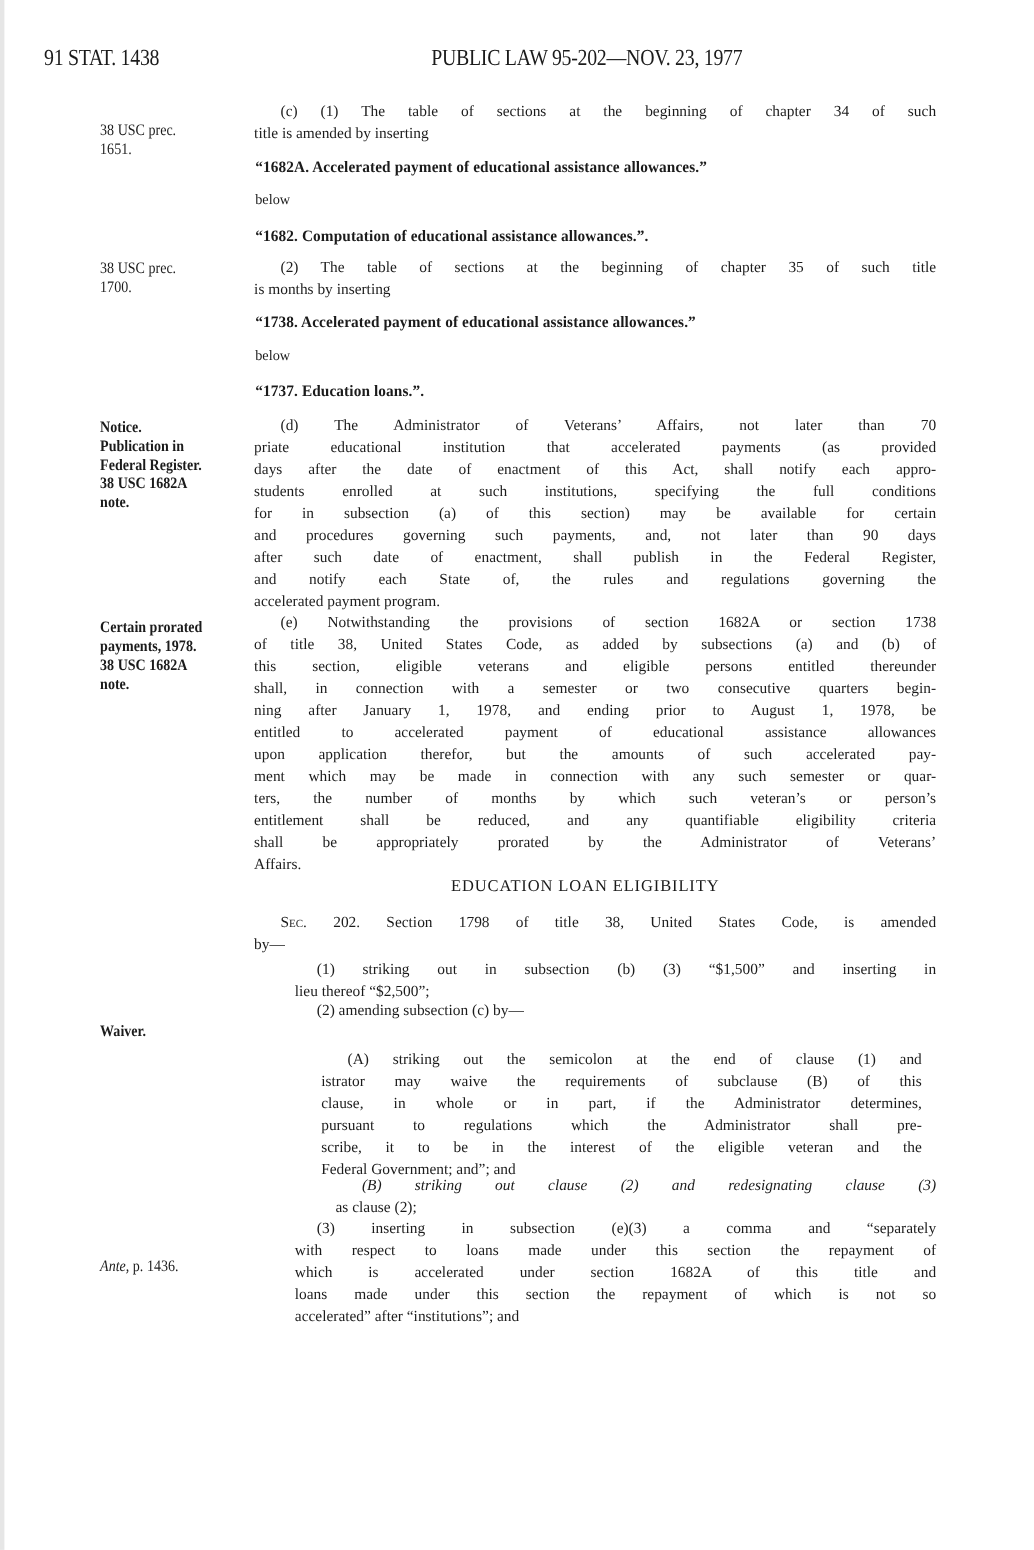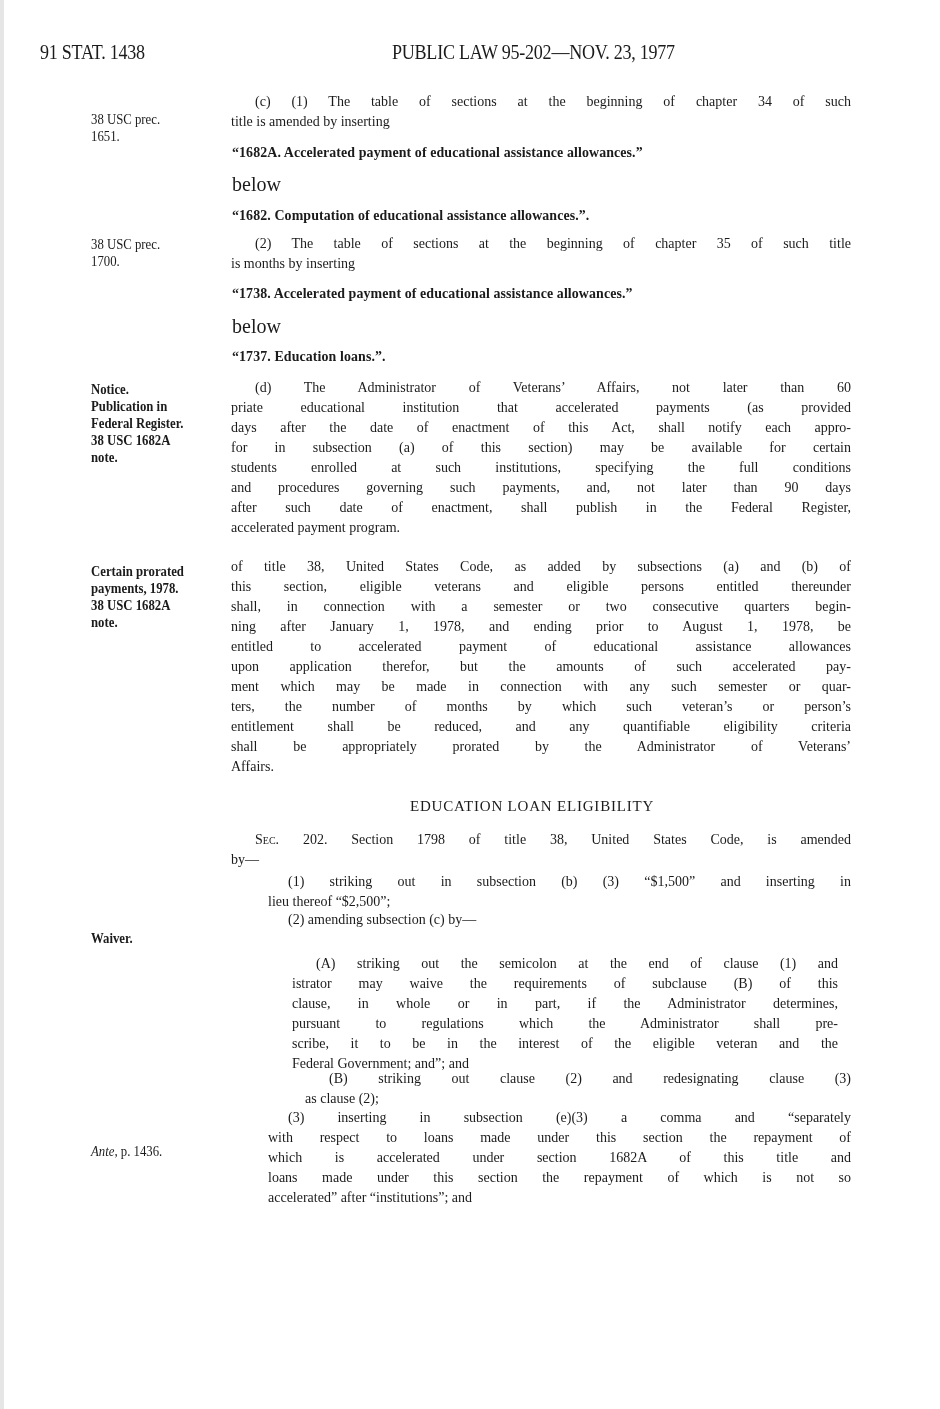--- a/index.html
+++ b/index.html
@@ -12,21 +12,21 @@
   .hdr-left { position: absolute; left: 0; top: 0; font-size: 21px; letter-spacing: -0.3px; transform: scaleX(0.86); transform-origin: left; }
   .hdr-center { position: absolute; left: 352px; top: 0; font-size: 21px; letter-spacing: -0.3px; transform: scaleX(0.86); transform-origin: left; white-space: nowrap; }
 
   .margin-note { position: absolute; left: 91px; font-size: 14.5px; line-height: 17px; transform: scaleX(0.88); transform-origin: left; white-space: nowrap; }
   .margin-note i { font-style: italic; }
 
   .body-text { position: absolute; left: 231px; width: 620px; font-size: 14px; line-height: 20px; text-align: justify; }
   .line { display: block; white-space: nowrap; }
   .just { display: block; text-align: justify; text-align-last: justify; white-space: normal; }
   .quote-line { position: absolute; left: 232px; font-size: 14.5px; font-weight: bold; white-space: nowrap; letter-spacing: 0.1px; transform: scaleX(0.96); transform-origin: left; }
-  .below { position: absolute; left: 232px; font-size: 20px; }
+  .below { position: absolute; left: 232px; font-size: 13px; }
   .heading { position: absolute; left: 410px; top: 798px; font-size: 15px; letter-spacing: 0.8px; }
   .sc { font-variant: small-caps; }
 </style>
 </head>
 <body>
 
 <div class="page-edge"></div>
 
 <div class="header">
   <span class="hdr-left">91 STAT. 1438</span>
@@ -71,31 +71,33 @@
 
 <div class="body-text" style="top:234px;">
   <span class="just" style="padding-left:24px;">(2) The table of sections at the beginning of chapter 35 of such title</span>
   <span class="line">is months by inserting</span>
 </div>
 <div class="quote-line" style="top:285px;">“1738. Accelerated payment of educational assistance allowances.”</div>
 <div class="below" style="top:315px;">below</div>
 <div class="quote-line" style="top:348px;">“1737. Education loans.”.</div>
 
 <div class="body-text" style="top:378px;">
-  <span class="just" style="padding-left:24px;">(d) The Administrator of Veterans’ Affairs, not later than 60</span>
+  <span class="just" style="padding-left:24px;">(d) The Administrator of Veterans’ Affairs, not later than 70</span>
   <span class="just">priate educational institution that accelerated payments (as provided</span>
   <span class="just">days after the date of enactment of this Act, shall notify each appro-</span>
+  <span class="just">students enrolled at such institutions, specifying the full conditions</span>
   <span class="just">for in subsection (a) of this section) may be available for certain</span>
-  <span class="just">students enrolled at such institutions, specifying the full conditions</span>
   <span class="just">and procedures governing such payments, and, not later than 90 days</span>
   <span class="just">after such date of enactment, shall publish in the Federal Register,</span>
+  <span class="just">and notify each State of, the rules and regulations governing the</span>
   <span class="line">accelerated payment program.</span>
 </div>
 
 <div class="body-text" style="top:557px;">
+  <span class="just" style="padding-left:24px;">(e) Notwithstanding the provisions of section 1682A or section 1738</span>
   <span class="just">of title 38, United States Code, as added by subsections (a) and (b) of</span>
   <span class="just">this section, eligible veterans and eligible persons entitled thereunder</span>
   <span class="just">shall, in connection with a semester or two consecutive quarters begin-</span>
   <span class="just">ning after January 1, 1978, and ending prior to August 1, 1978, be</span>
   <span class="just">entitled to accelerated payment of educational assistance allowances</span>
   <span class="just">upon application therefor, but the amounts of such accelerated pay-</span>
   <span class="just">ment which may be made in connection with any such semester or quar-</span>
   <span class="just">ters, the number of months by which such veteran’s or person’s</span>
   <span class="just">entitlement shall be reduced, and any quantifiable eligibility criteria</span>
   <span class="just">shall be appropriately prorated by the Administrator of Veterans’</span>
@@ -121,21 +123,21 @@
 <div class="body-text" style="top:930px; left:292px; width:546px;margin-top:24px;">
   <span class="just" style="padding-left:24px;">(A) striking out the semicolon at the end of clause (1) and</span>
   <span class="just">istrator may waive the requirements of subclause (B) of this</span>
   <span class="just">clause, in whole or in part, if the Administrator determines,</span>
   <span class="just">pursuant to regulations which the Administrator shall pre-</span>
   <span class="just">scribe, it to be in the interest of the eligible veteran and the</span>
   <span class="line">Federal Government; and”; and</span>
 </div>
 
 <div class="body-text" style="top:1069px; left:305px; width:546px;">
-  <span class="just" style="padding-left:24px;">(B) striking out clause (2) and redesignating clause (3)</span>
+  <span class="just" style="padding-left:24px;font-style:italic;">(B) striking out clause (2) and redesignating clause (3)</span>
   <span class="line">as clause (2);</span>
 </div>
 
 <div class="body-text" style="top:1108px; left:268px; width:583px;">
   <span class="just" style="padding-left:20px;">(3) inserting in subsection (e)(3) a comma and “separately</span>
   <span class="just">with respect to loans made under this section the repayment of</span>
   <span class="just">which is accelerated under section 1682A of this title and</span>
   <span class="just">loans made under this section the repayment of which is not so</span>
   <span class="line">accelerated” after “institutions”; and</span>
 </div>

